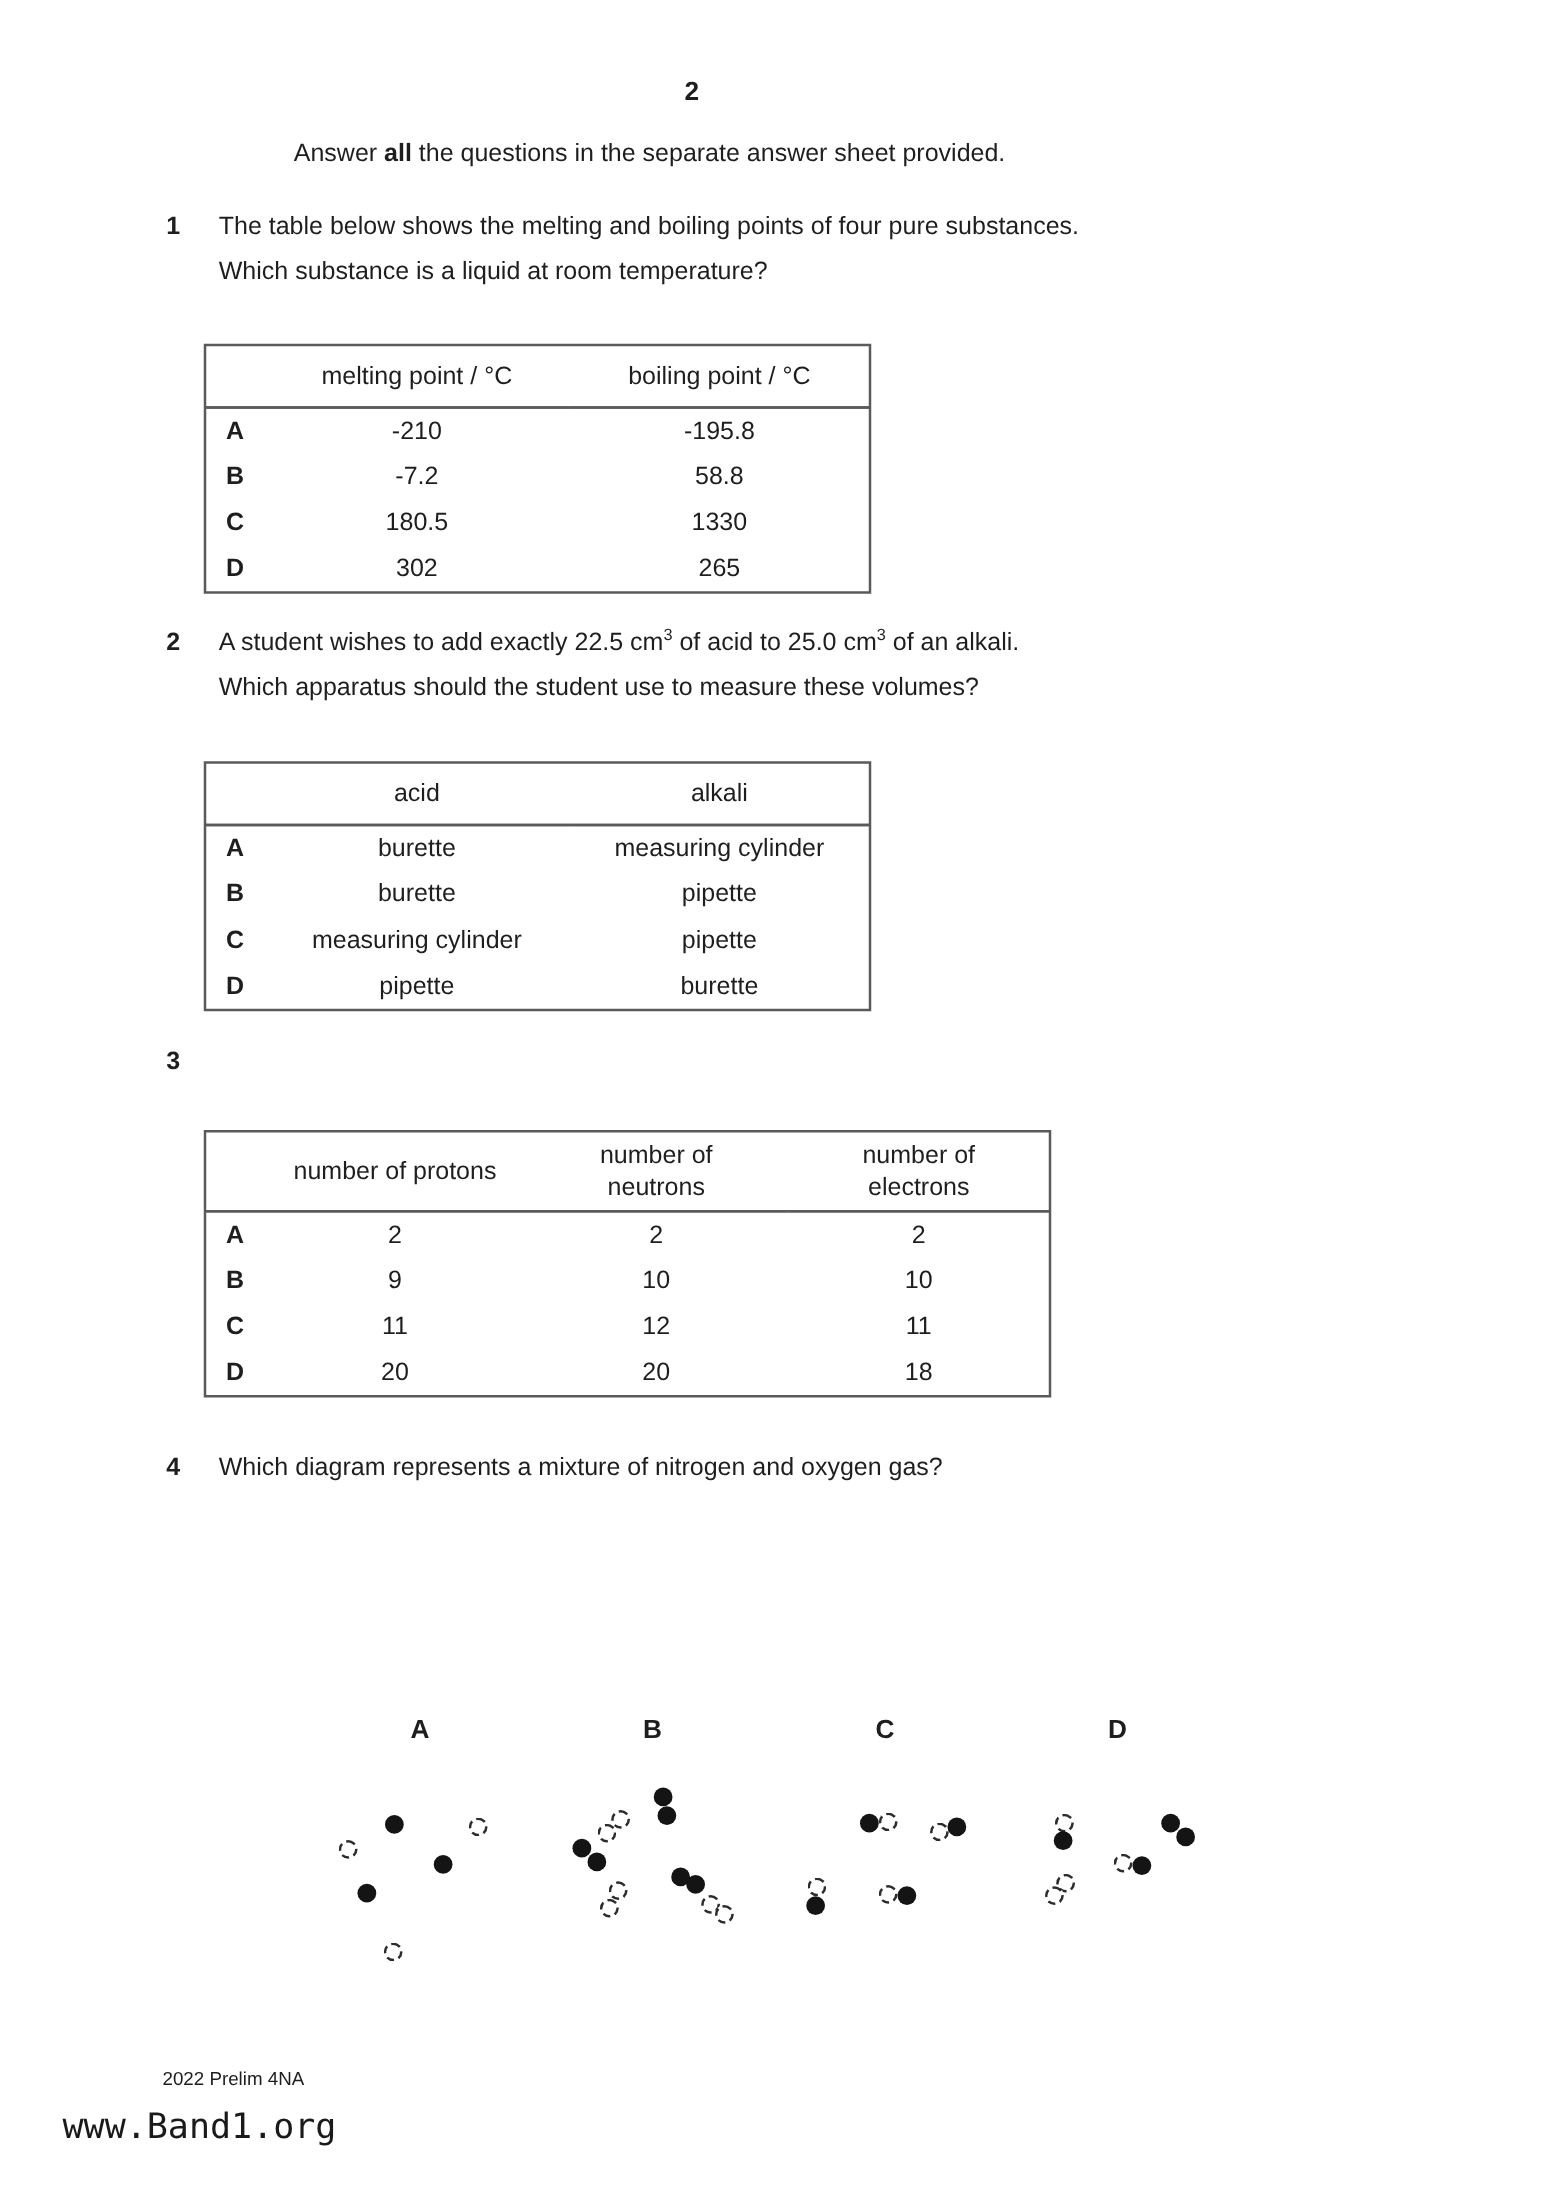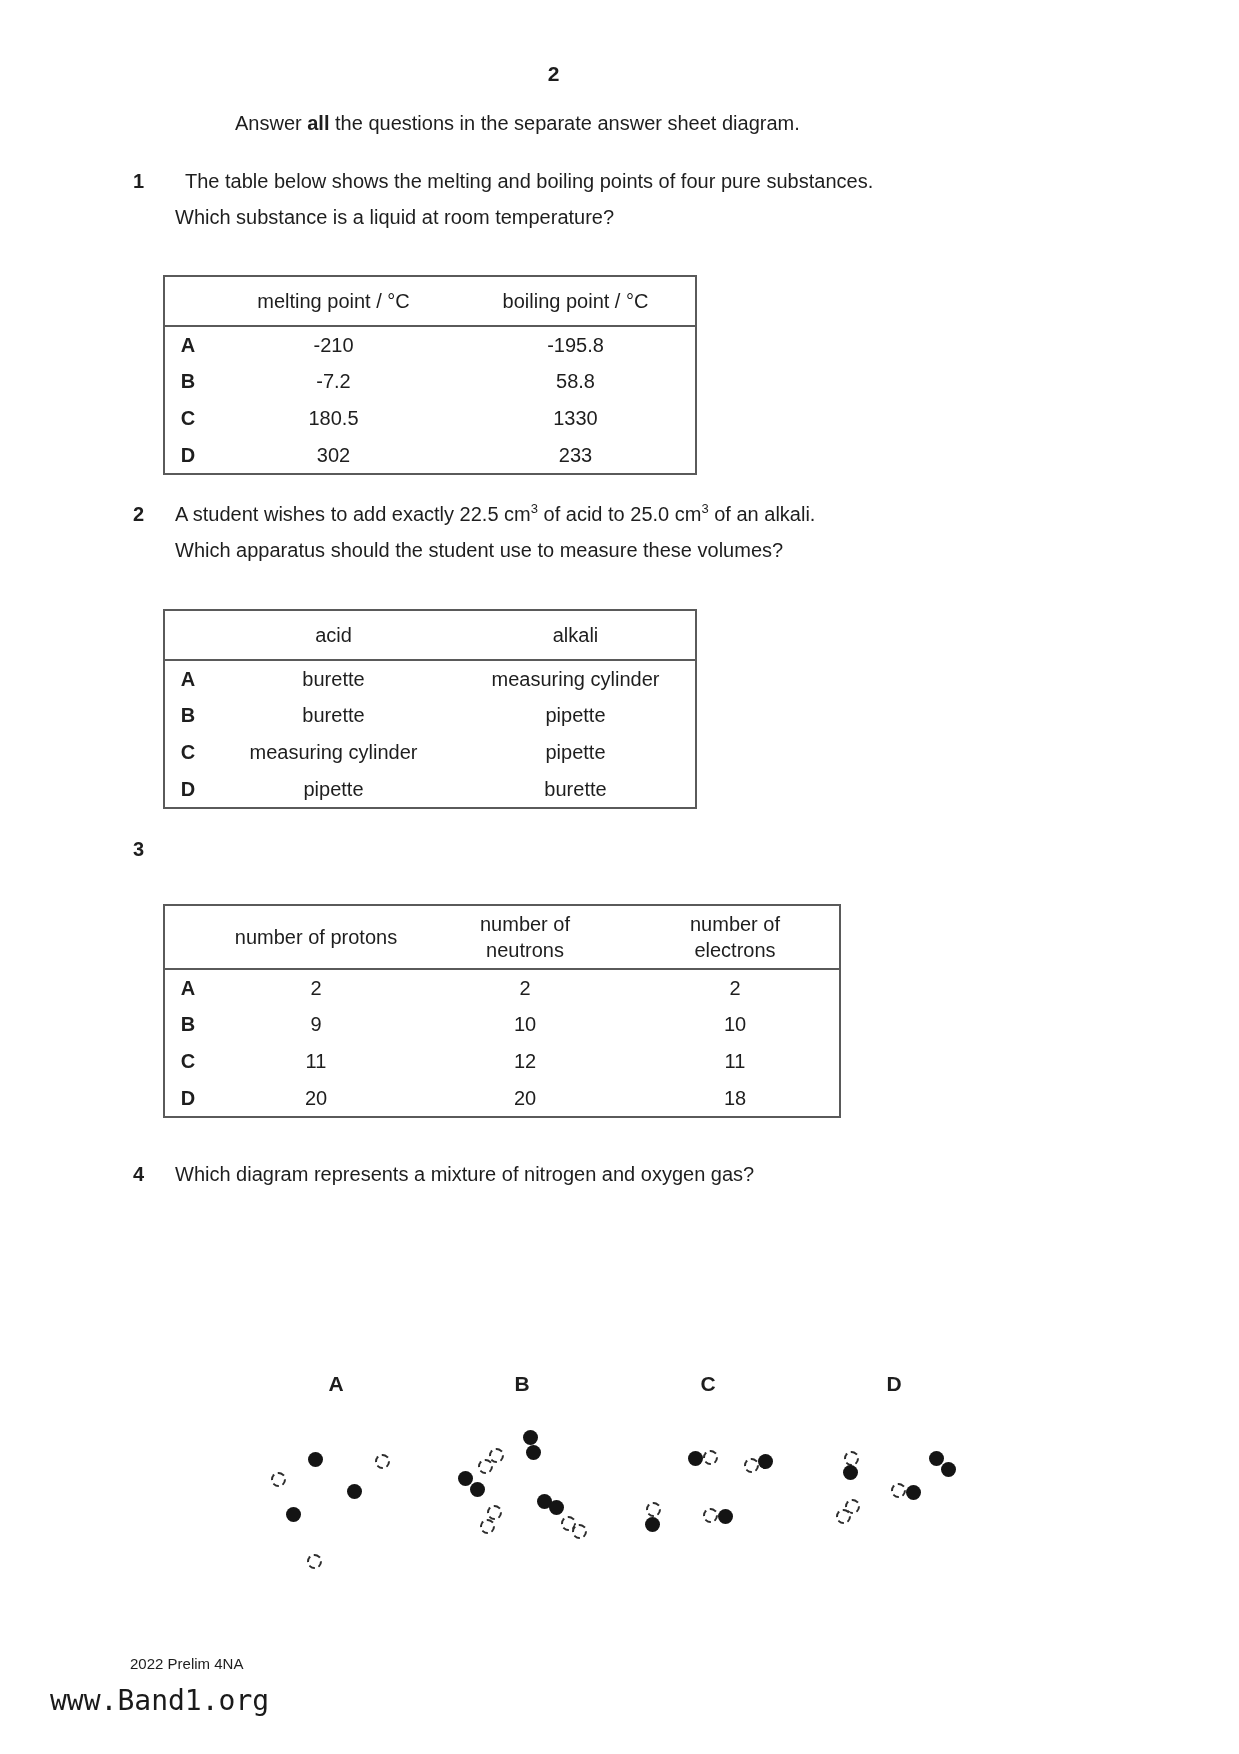--- a/index.html
+++ b/index.html
@@ -39,24 +39,24 @@
   .footer1{left:130px;top:1655px;font-size:15px;}
   .footer2{left:50px;top:1684px;font-size:28px;font-family:"DejaVu Sans Mono",monospace;color:#1a1a1a;}
 </style>
 </head>
 <body>
 
 <div class="page">
 
   <div class="abs pageno">2</div>
 
-  <div class="abs instruction"><span>Answer </span><b>all</b><span> the questions in the separate answer sheet diagram.</span></div>
+  <div class="abs instruction"><span>Answer </span><b>all</b><span> the questions in the separate answer sheet provided.</span></div>
 
   <div class="abs qnum" style="left:133px;top:170px;">1</div>
-  <div class="abs qline" style="left:185px;top:170px;">The table below shows the melting and boiling points of four pure substances.</div>
+  <div class="abs qline" style="left:175px;top:170px;">The table below shows the melting and boiling points of four pure substances.</div>
   <div class="abs qline" style="left:175px;top:206px;">Which substance is a liquid at room temperature?</div>
 
   <table class="qtable t12" style="left:164px;top:276px;">
     <colgroup>
         <col style="width:48px">
         <col style="width:243px">
         <col style="width:241px">
       </colgroup>
     <thead>
       <tr>
@@ -77,21 +77,21 @@
         <td>58.8</td>
       </tr>
       <tr>
         <td class="rowlab">C</td>
         <td>180.5</td>
         <td>1330</td>
       </tr>
       <tr>
         <td class="rowlab">D</td>
         <td>302</td>
-        <td>233</td>
+        <td>265</td>
       </tr>
     </tbody>
   </table>
 
   <div class="abs qnum" style="left:133px;top:503px;">2</div>
   <div class="abs qline" style="left:175px;top:503px;"><span>A student wishes to add exactly 22.5 cm</span><sup class="s3">3</sup><span> of acid to 25.0 cm</span><sup class="s3">3</sup><span> of an alkali.</span></div>
   <div class="abs qline" style="left:175px;top:539px;">Which apparatus should the student use to measure these volumes?</div>
 
   <table class="qtable t12" style="left:164px;top:610px;">
     <colgroup>

